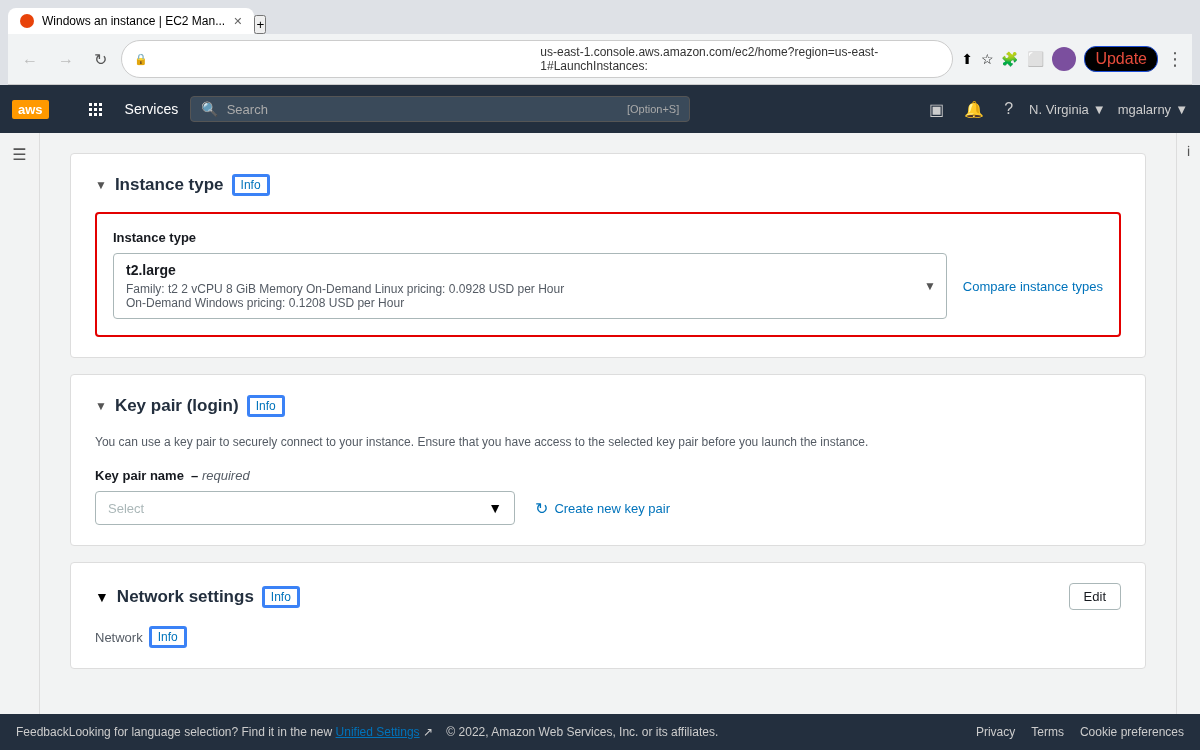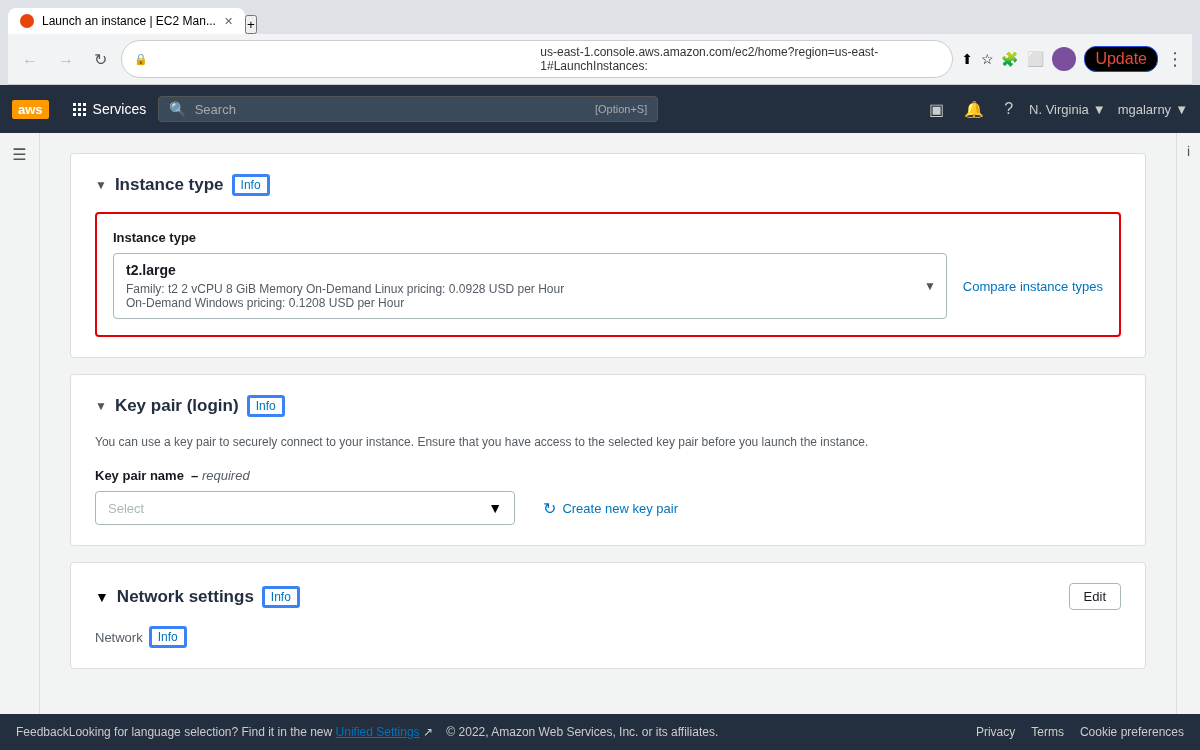--- a/index.html
+++ b/index.html
@@ -17,23 +17,23 @@
     .address-bar { flex: 1; background: white; border: 1px solid #ccc; border-radius: 20px; padding: 4px 12px; font-size: 12px; color: #333; display: flex; align-items: center; gap: 6px; }
     .address-bar .lock-icon { color: #555; font-size: 11px; }
     .address-bar span { flex: 1; }
     .browser-actions { display: flex; gap: 8px; align-items: center; }
     .update-btn { background: #000000; border: 1px solid #1d4ed8; color: #e74c3c; border-radius: 12px; padding: 3px 10px; font-size: 16px; font-weight: 500; cursor: pointer; }
     .profile-circle { width: 24px; height: 24px; background: #7b4f9e; border-radius: 50%; display: inline-block; }
     .more-btn { color: #555; font-size: 18px; cursor: pointer; }
 
     
     .aws-nav { background: #232f3e; color: white; display: flex; align-items: center; padding: 0 12px; height: 48px; gap: 0; }
-    .aws-logo { display: flex; align-items: center; margin-right: 12px; }
+    .aws-logo { display: flex; align-items: center; margin-right: 28px; }
     .aws-logo-box { background: #ff9900; color: white; font-weight: bold; font-size: 13px; padding: 2px 6px; border-radius: 2px; }
-    .services-btn { display: flex; align-items: center; gap: 6px; color: white; padding: 0 12px; height: 52px; font-size: 14px; cursor: pointer; border: none; background: none; }
+    .services-btn { display: flex; align-items: center; gap: 22px; color: white; padding: 0 12px; height: 52px; font-size: 14px; cursor: pointer; border: none; background: none; }
     .grid-icon { display: grid; grid-template-columns: 1fr 1fr 1fr; gap: 2px; width: 14px; }
     .grid-icon span { width: 3px; height: 3px; background: white; display: block; }
     .search-bar { background: #3a4a5a; border: 1px solid #555; border-radius: 4px; display: flex; align-items: center; padding: 4px 10px; flex: 1; max-width: 500px; gap: 8px; }
     .search-bar input { background: none; border: none; color: white; outline: none; font-size: 13px; flex: 1; }
     .search-bar input::placeholder { color: #aaa; }
     .search-shortcut { color: #aaa; font-size: 11px; }
     .nav-right { margin-left: auto; display: flex; align-items: center; gap: 12px; }
     .nav-icon-btn { background: none; border: none; color: #ccc; font-size: 16px; cursor: pointer; padding: 4px; }
     .nav-region { color: #ccc; font-size: 13px; cursor: pointer; display: flex; align-items: center; gap: 4px; }
     .nav-user { color: #ccc; font-size: 13px; cursor: pointer; display: flex; align-items: center; gap: 4px; }
@@ -63,21 +63,21 @@
     .instance-details { font-size: 12px; color: #545b64; }
     .instance-details-line2 { font-size: 12px; color: #545b64; }
     .dropdown-arrow { position: absolute; right: 10px; top: 50%; transform: translateY(-50%); color: #555; font-size: 12px; }
     .compare-link { color: #0073bb; font-size: 13px; cursor: pointer; white-space: nowrap; text-decoration: none; }
 
     
     .key-pair-desc { font-size: 12px; color: #545b64; margin-bottom: 16px; line-height: 1.5; }
     .field-row { margin-bottom: 8px; }
     .field-label-required { font-size: 13px; font-weight: 600; color: #16191f; }
     .field-label-required em { font-style: italic; font-weight: 400; color: #545b64; }
-    .select-row { display: flex; align-items: center; gap: 28px; margin-top: 6px; }
+    .select-row { display: flex; align-items: center; gap: 20px; margin-top: 6px; }
     .select-dropdown { flex: 1; max-width: 420px; border: 1px solid #aab7b8; border-radius: 4px; padding: 8px 12px; background: white; cursor: pointer; display: flex; align-items: center; justify-content: space-between; }
     .select-placeholder { color: #aab7b8; font-size: 13px; }
     .create-key-btn { display: flex; align-items: center; gap: 6px; color: #0073bb; font-size: 13px; cursor: pointer; background: none; border: none; }
     .refresh-icon { font-size: 16px; }
 
     
     .section-header-with-edit { display: flex; align-items: center; justify-content: space-between; margin-bottom: 16px; }
     .section-header-left { display: flex; align-items: center; gap: 8px; }
     .edit-btn { border: 1px solid #aab7b8; background: white; border-radius: 4px; padding: 5px 14px; font-size: 13px; cursor: pointer; color: #16191f; }
     .network-label { font-size: 13px; color: #545b64; display: flex; align-items: center; gap: 6px; }
@@ -96,21 +96,21 @@
     ::-webkit-scrollbar { width: 6px; }
     ::-webkit-scrollbar-thumb { background: #ccc; border-radius: 3px; }
   </style>
 </head>
 <body>
 
 <div class="browser-chrome">
   <div class="browser-tabs">
     <div class="browser-tab">
       <div class="favicon"></div>
-      <span>Launch an instance | EC2 Man...</span>
+      <span>Windows an instance | EC2 Man...</span>
       <span class="close-x">✕</span>
     </div>
     <button class="new-tab">+</button>
   </div>
   <div class="browser-bar">
     <button class="browser-nav-btn disabled">←</button>
     <button class="browser-nav-btn disabled">→</button>
     <button class="browser-nav-btn">↻</button>
     <div class="address-bar">
       <span class="lock-icon">🔒</span>

